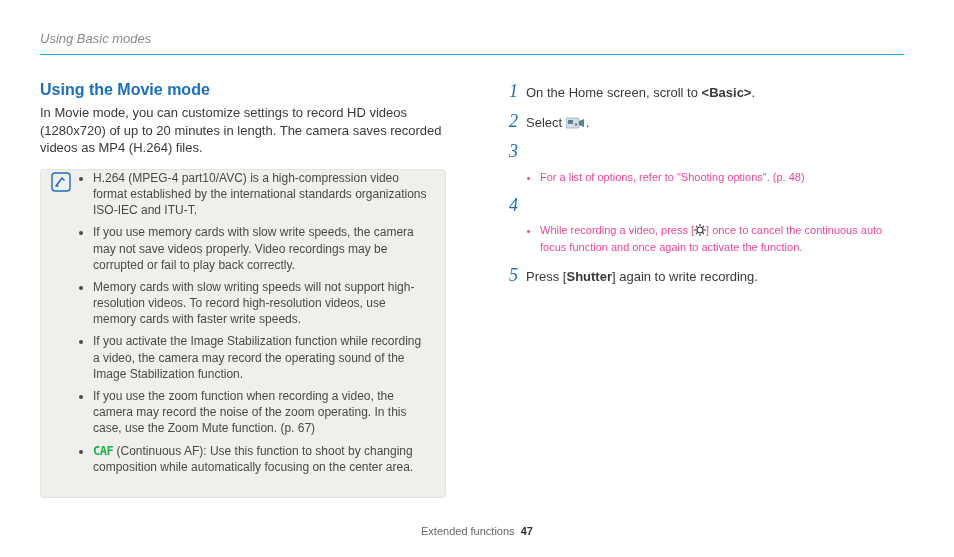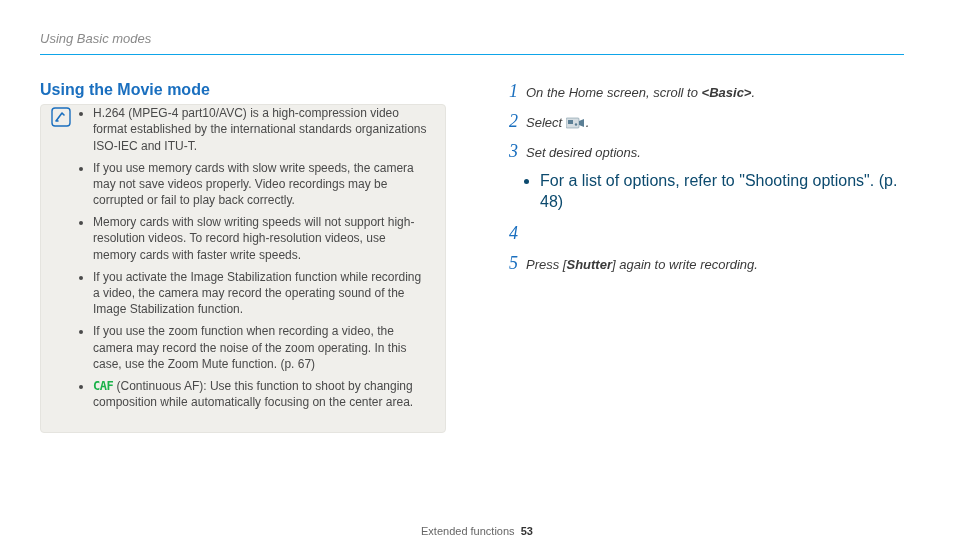--- a/index.html
+++ b/index.html
@@ -91,27 +91,26 @@
     flex: 0 0 20px;
     font-style: italic;
     font-family: Georgia, "Times New Roman", serif;
     font-size: 18px;
     color: #1a6fbf;
     text-align: right;
     margin-right: 8px;
   }
   .step .body {
     flex: 1;
-    font-style: italic;
   }
   .sub-list {
     margin: 2px 0 8px 0;
     padding: 0 0 0 28px;
-    font-size: 16px;
-    color: #0c4a6e;
+    font-size: 11px;
+    color: #ec4899;
   }
   .sub-list li {
     list-style: disc;
     margin: 0 0 2px 14px;
   }
   .mini-icon {
     display: inline-block;
     vertical-align: -2px;
   }
   .footer {
@@ -131,20 +130,21 @@
 <body>
 
 <div class="page">
 
   <div class="header-line">Using Basic modes</div>
 
   <div class="columns">
 
     <div class="col">
       <h2 class="section-title">Using the Movie mode</h2>
+      <p class="intro">In Movie mode, you can customize settings to record HD videos (1280x720) of up to 20 minutes in length. The camera saves recorded videos as MP4 (H.264) files.</p>
 
       <div class="note-box">
         <div class="note-icon">
           <svg width="20" height="20" viewBox="0 0 20 20">
             <rect x="1" y="1" width="18" height="18" rx="3" fill="none" stroke="#1a6fbf" stroke-width="1.4"></rect>
             <path d="M5 14 L11 6 M11 6 L13 8 M5 14 L7 14" stroke="#1a6fbf" stroke-width="1.6" fill="none" stroke-linecap="round"></path>
           </svg>
         </div>
         <ul class="note-list">
           <li>H.264 (MPEG-4 part10/AVC) is a high-compression video format established by the international standards organizations ISO-IEC and ITU-T.</li>
@@ -176,40 +176,45 @@
                   <rect x="0" y="1" width="13" height="10" rx="1" fill="#d5dde2" stroke="#7e97a6" stroke-width="0.6"></rect>
                   <rect x="2" y="3" width="5" height="4" fill="#5b7f95"></rect>
                   <circle cx="10" cy="7.5" r="1.2" fill="#5b7f95"></circle>
                   <path d="M13 4 L18 2 L18 10 L13 8 Z" fill="#5b7f95"></path>
                 </svg></span><span>.</span>
           </div>
         </div>
 
         <div class="step">
           <div class="num">3</div>
-          <div class="body">
-            <span>Set desired options.</span>
-          </div>
         </div>
         <ul class="sub-list">
           <li>For a list of options, refer to "Shooting options". (p. 48)</li>
         </ul>
 
         <div class="step">
           <div class="num">4</div>
         </div>
+        <ul class="sub-list">
+          <li>
+            <span>While recording a video, press [</span><span class="mini-icon"><svg width="12" height="12" viewBox="0 0 12 12">
+                  <circle cx="6" cy="6" r="3" fill="none" stroke="#333" stroke-width="1.2"></circle>
+                  <path d="M6 0 V2 M6 10 V12 M0 6 H2 M10 6 H12 M2 2 L3.3 3.3 M10 2 L8.7 3.3 M2 10 L3.3 8.7 M10 10 L8.7 8.7" stroke="#333" stroke-width="1.1"></path>
+                </svg></span><span>] once to cancel the continuous auto focus function and once again to activate the function.</span>
+          </li>
+        </ul>
 
         <div class="step">
           <div class="num">5</div>
           <div class="body">
             <span>Press [</span><b>Shutter</b><span>] again to write recording.</span>
           </div>
         </div>
 
       </div>
     </div>
 
   </div>
 
   <div class="footer">
-    <span>Extended functions</span>&nbsp;&nbsp;<span class="pnum">53</span>
+    <span>Extended functions</span>&nbsp;&nbsp;<span class="pnum">47</span>
   </div>
 </div>
 
 </body></html>

